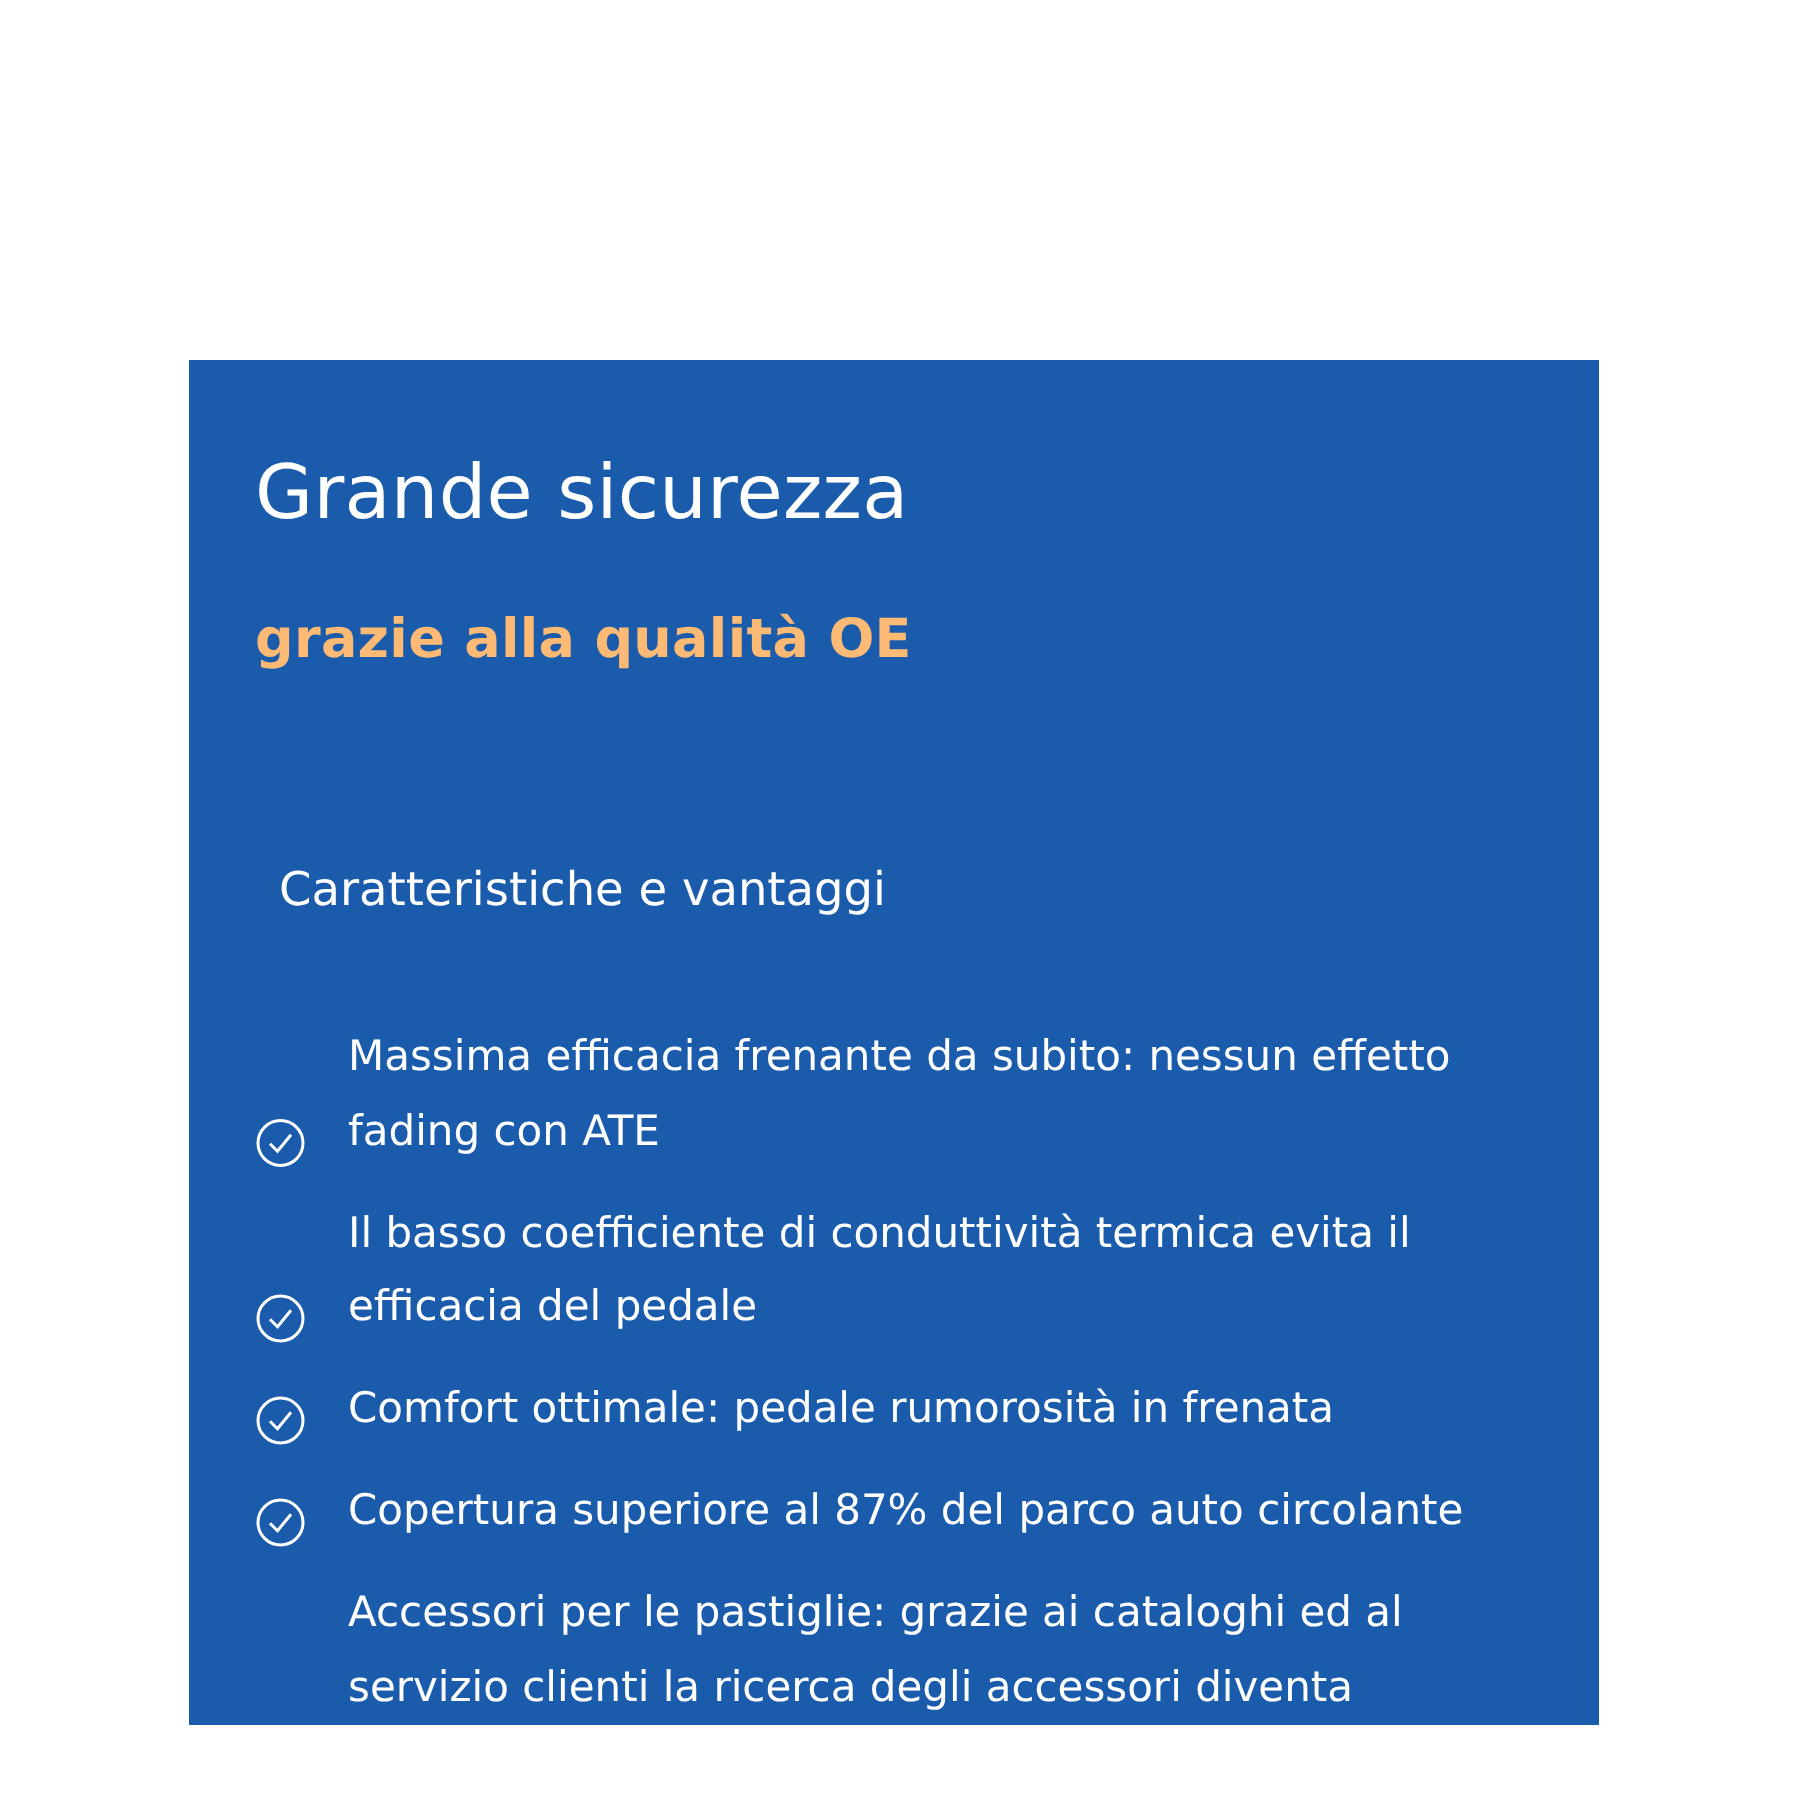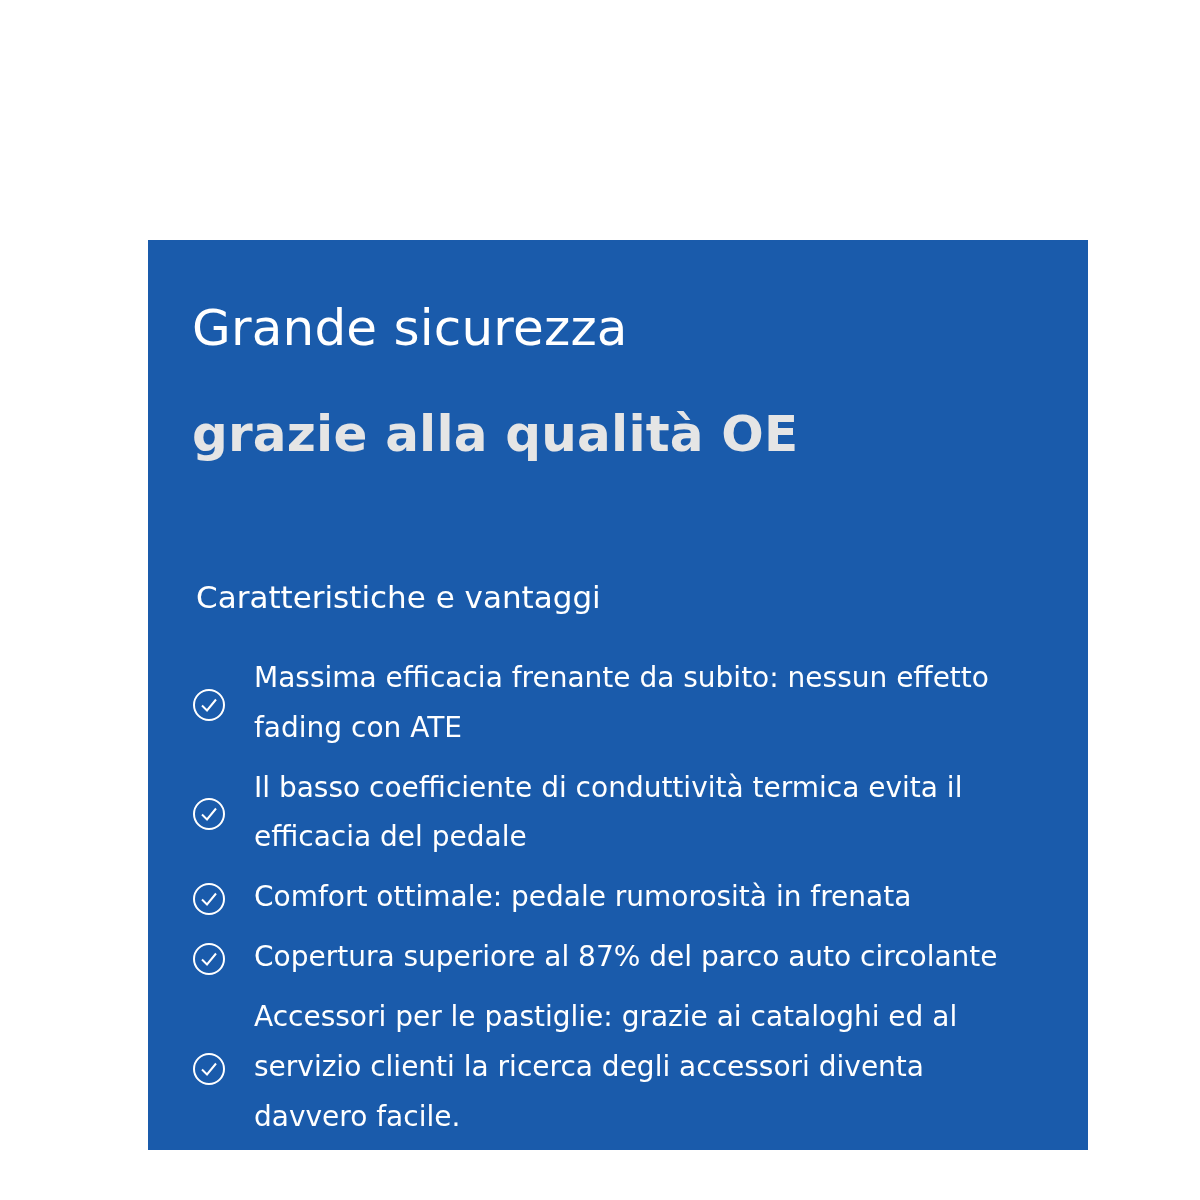--- a/index.html
+++ b/index.html
@@ -14,63 +14,64 @@
     overflow: hidden;
   }
   .page {
     position: relative;
     width: 1200px;
     height: 1200px;
     background: #ffffff;
   }
   .panel {
     position: absolute;
-    left: 148px;
+    left: 126px;
     top: 240px;
     width: 940px;
     height: 910px;
     background: #1a5bab;
     box-sizing: border-box;
     padding: 46px 60px 0 44px;
     overflow: hidden;
   }
   .heading-light {
     color: #ffffff;
     font-size: 50px;
     font-weight: 400;
     letter-spacing: 0.2px;
     line-height: 1.15;
     margin: 0;
     padding-top: 14px;
   }
   .heading-bold {
-    color: #e5e5e5;
-    font-size: 50px;
+    color: #fdba74;
+    font-size: 36px;
     font-weight: 700;
     letter-spacing: 0.2px;
     line-height: 1.15;
     margin: 0;
     padding-top: 48px;
   }
   .subheading {
     color: #ffffff;
     font-size: 31px;
     font-weight: 400;
-    margin: 4px;
+    margin: 16px;
     padding-top: 112px;
   }
   .feature-list {
     list-style: none;
     margin: 0;
     padding: 34px 0 0 0;
   }
   .feature-item {
     display: flex;
-    align-items: center;
+    align-items: flex-end;
     margin-bottom: 10px;
+    margin-top: 18px;
   }
   .check-icon {
     flex: 0 0 auto;
     width: 34px;
     height: 34px;
     margin-top: 4px;
     margin-right: 28px;
   }
   .check-icon svg {
     display: block;

